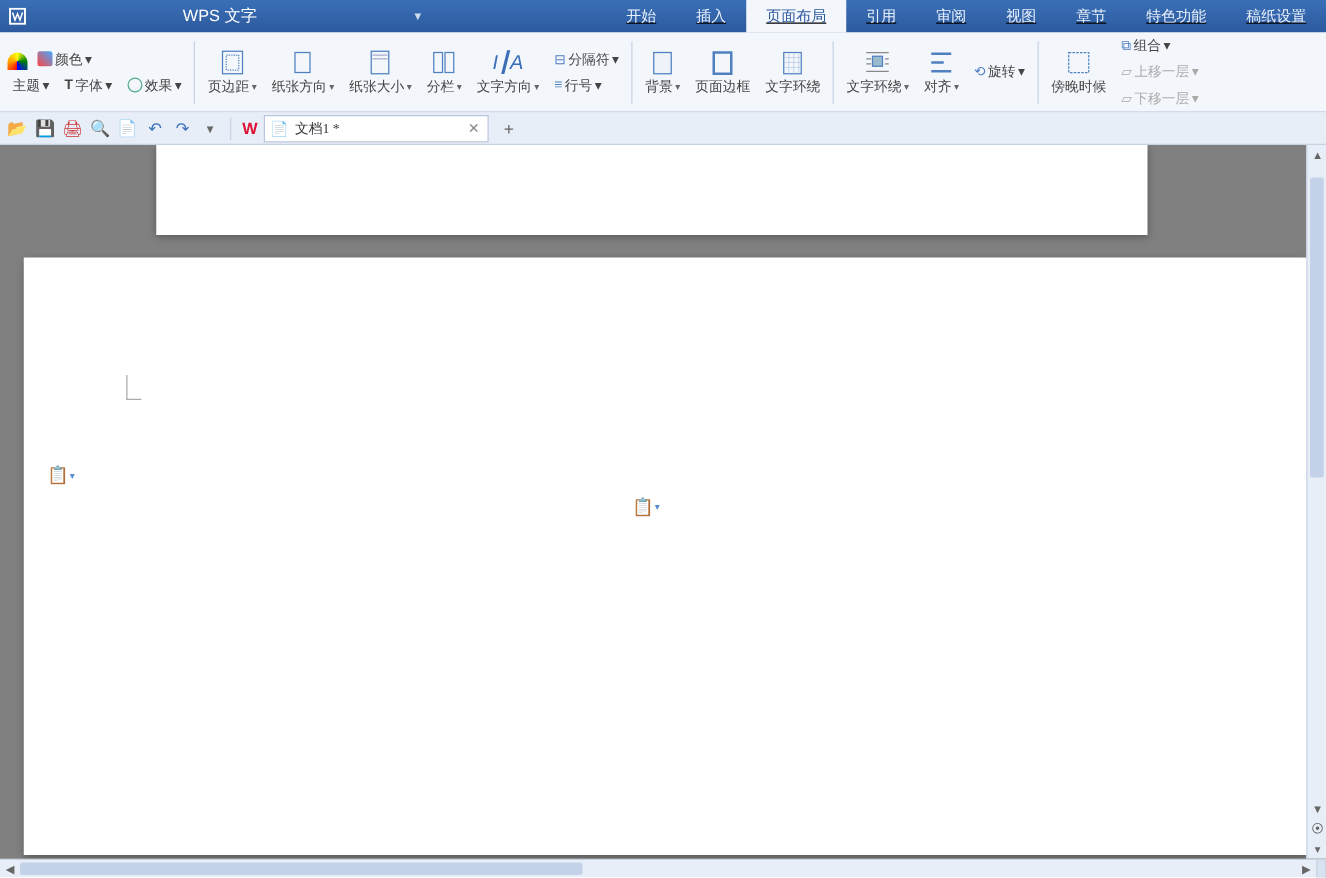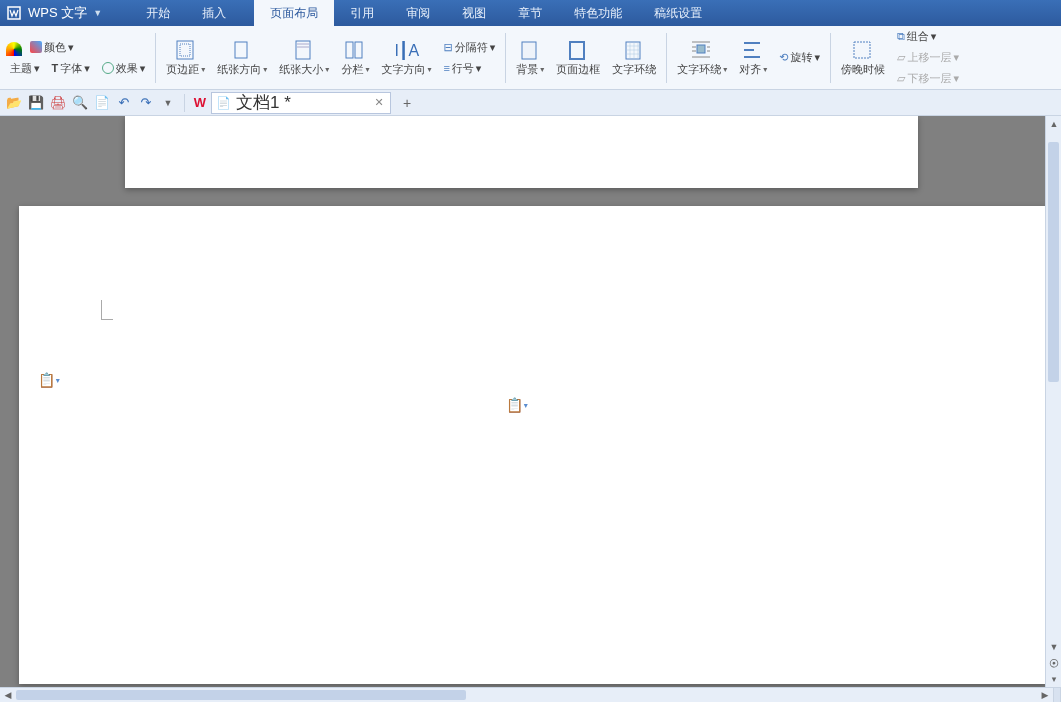--- a/index.html
+++ b/index.html
@@ -1,45 +1,45 @@
 <!DOCTYPE html>
 <html><head>
 <meta charset="utf-8">
 <style>
 * { box-sizing: border-box; margin: 0; padding: 0; font-family: "Microsoft YaHei", sans-serif; }
 body { width: 1061px; height: 702px; overflow: hidden; background: #fff; font-size: 12px; }
 
-.titlebar { height: 26px; background: linear-gradient(#3a6fb7, #2d5a9e); display: flex; align-items: center; }
+.titlebar { height: 26px; background: linear-gradient(#3a6fb7, #2d5a9e); display: flex; align-items: center; justify-content: space-between; }
 .app-logo { width: 16px; height: 16px; margin: 0 6px; display: flex; align-items: center; justify-content: center; }
 .app-logo svg { width: 14px; height: 14px; }
 .app-name { color: #fff; font-size: 13px; }
 .title-drop { margin-left: 6px; color: #cde; font-size: 9px; }
-.menubar { display: flex; margin-left: 28px; align-items: stretch; height: 100%; }
+.menubar { display: flex; margin-left: 28px; align-items: stretch; height: 100%; text-decoration: underline; }
 .menu-item { color: #e8f0fb; padding: 0 16px; line-height: 26px; font-size: 12px; cursor: pointer; }
-.menu-item.active { background: #f3f7fc; color: #2d5a9e; margin-left: 12px; }
+.menu-item.active { background: #f3f7fc; color: #2d5a9e; }
 
 .ribbon { height: 64px; background: #f3f7fc; border-bottom: 1px solid #c9d4e3; display: flex; align-items: center; padding: 0 4px; }
 .rbtn { display: flex; flex-direction: column; align-items: center; padding: 2px 6px; cursor: pointer; border-radius: 2px; }
-.ricon { width: 24px; height: 24px; display: flex; align-items: center; justify-content: flex-start; font-size: 18px; }
+.ricon { width: 24px; height: 24px; display: flex; align-items: center; justify-content: center; font-size: 18px; font-style: italic; }
 .rlabel { font-size: 11px; color: #444; display: flex; align-items: center; gap: 2px; }
 .rlabel .drop { font-size: 8px; color: #666; }
 .vgroup { display: flex; flex-direction: column; gap: 2px; margin: 0 2px; }
 .hrow { display: flex; align-items: flex-end; gap: 4px; }
 .small-btn { display: flex; align-items: center; gap: 2px; padding: 2px 4px; cursor: pointer; font-size: 11px; color: #444; }
 .small-btn.disabled { color: #aaa; }
 .small-icon { width: 16px; height: 16px; display: flex; align-items: center; justify-content: center; font-size: 13px; }
 .sep { width: 1px; height: 50px; background: #c9d4e3; margin: 0 4px; }
 
 .quickbar { height: 26px; background: #e7eef8; border-bottom: 1px solid #c9d4e3; display: flex; align-items: center; padding: 0 4px; gap: 2px; }
 .qbtn { width: 20px; height: 20px; display: flex; align-items: center; justify-content: center; cursor: pointer; border-radius: 2px; font-size: 13px; }
 .qsep { width: 1px; height: 18px; background: #c9d4e3; margin: 0 4px; }
 .wps-tab-logo { width: 18px; height: 18px; display: flex; align-items: center; justify-content: center; color: #d13; font-weight: bold; font-size: 13px; }
 .doc-tab { height: 22px; background: #fff; border: 1px solid #b8c6de; display: flex; align-items: center; padding: 0 4px; gap: 6px; min-width: 180px; }
 .doc-tab-icon { width: 14px; height: 14px; font-size: 12px; }
-.doc-tab-label { font-size: 17px; color: #333; flex: 1; }
+.doc-tab-label { font-size: 11px; color: #333; flex: 1; font-family: Liberation Serif, serif; }
 .doc-tab-close { width: 14px; height: 14px; font-size: 11px; color: #888; cursor: pointer; display: flex; align-items: center; justify-content: center; }
 .new-tab { width: 20px; height: 20px; display: flex; align-items: center; justify-content: center; cursor: pointer; color: #666; font-size: 14px; margin-left: 4px; }
 
 .workspace { position: relative; height: 571px; background: #808080; overflow: hidden; }
 .vscrollbar { position: absolute; right: 0; top: 0; width: 16px; height: 100%; background: #e7eef8; border-left: 1px solid #c9d4e3; }
 .vscroll-arrow { width: 16px; height: 16px; display: flex; align-items: center; justify-content: center; font-size: 9px; color: #666; cursor: pointer; }
 .vscroll-track { position: absolute; top: 16px; bottom: 48px; left: 0; right: 0; }
 .vscroll-thumb { position: absolute; left: 2px; right: 2px; top: 10px; height: 240px; background: #c3d2e8; border-radius: 2px; }
 .vscroll-bottom-arrows { position: absolute; bottom: 0; left: 0; right: 0; }
 

